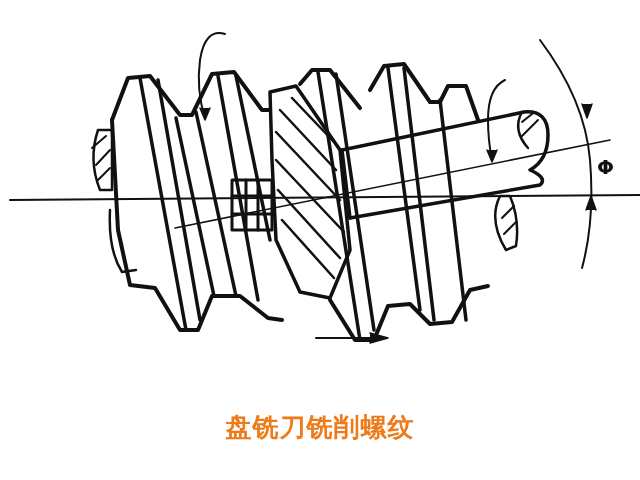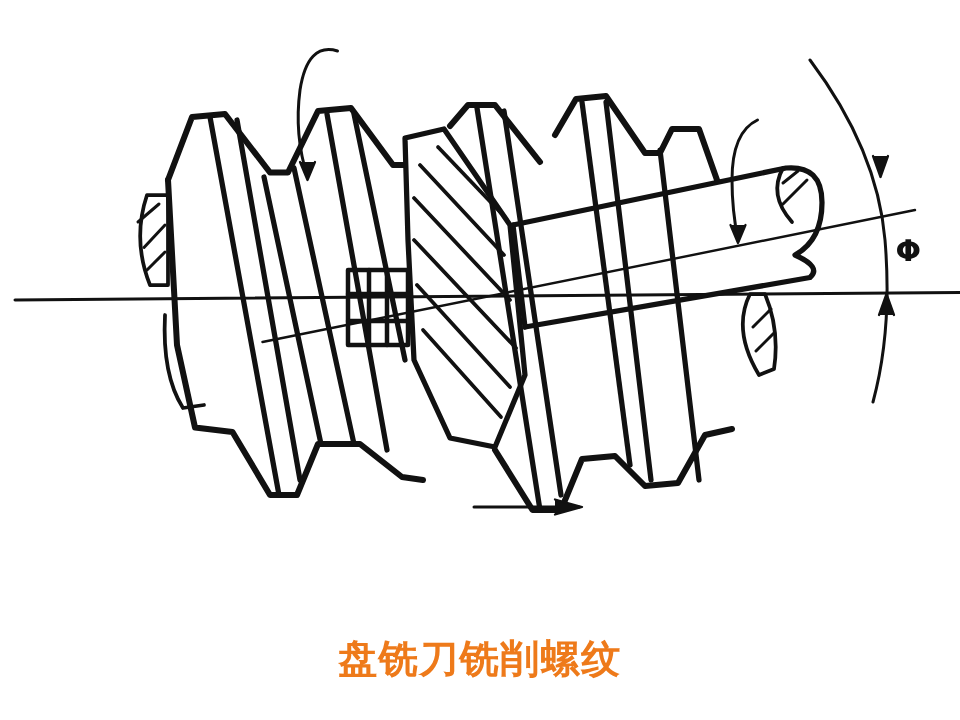--- a/index.html
+++ b/index.html
@@ -1,18 +1,18 @@
 <!DOCTYPE html>
 <html><head>
 <meta charset="utf-8">
 <style>
   html, body { margin: 0; padding: 0; background: #ffffff; }
   body { width: 640px; height: 480px; position: relative; overflow: hidden; font-family: "DejaVu Sans", sans-serif; }
   .figure { position: absolute; left: 0; top: 0; width: 640px; height: 400px; }
-  .caption { position: absolute; left: 0; top: 410px; width: 640px; text-align: center; font-size: 26px; font-weight: bold; color: #ee7a1a; letter-spacing: 1px; margin-top: 12px; }
+  .caption { position: absolute; left: 0; top: 410px; width: 640px; text-align: center; font-size: 26px; font-weight: bold; color: #ee7a1a; letter-spacing: 1px; }
   .phi { position: absolute; left: 597px; top: 155px; font-size: 20px; font-weight: bold; color: #111; font-family: "DejaVu Sans", sans-serif; }
 </style>
 </head>
 <body>
 
 <div class="figure">
 <svg width="640" height="400" viewBox="0 0 640 400" xmlns="http://www.w3.org/2000/svg">
   <g fill="none" stroke="#111" stroke-linejoin="round" stroke-linecap="round">
 
     <line x1="10" y1="200" x2="640" y2="195" stroke-width="2"></line>

